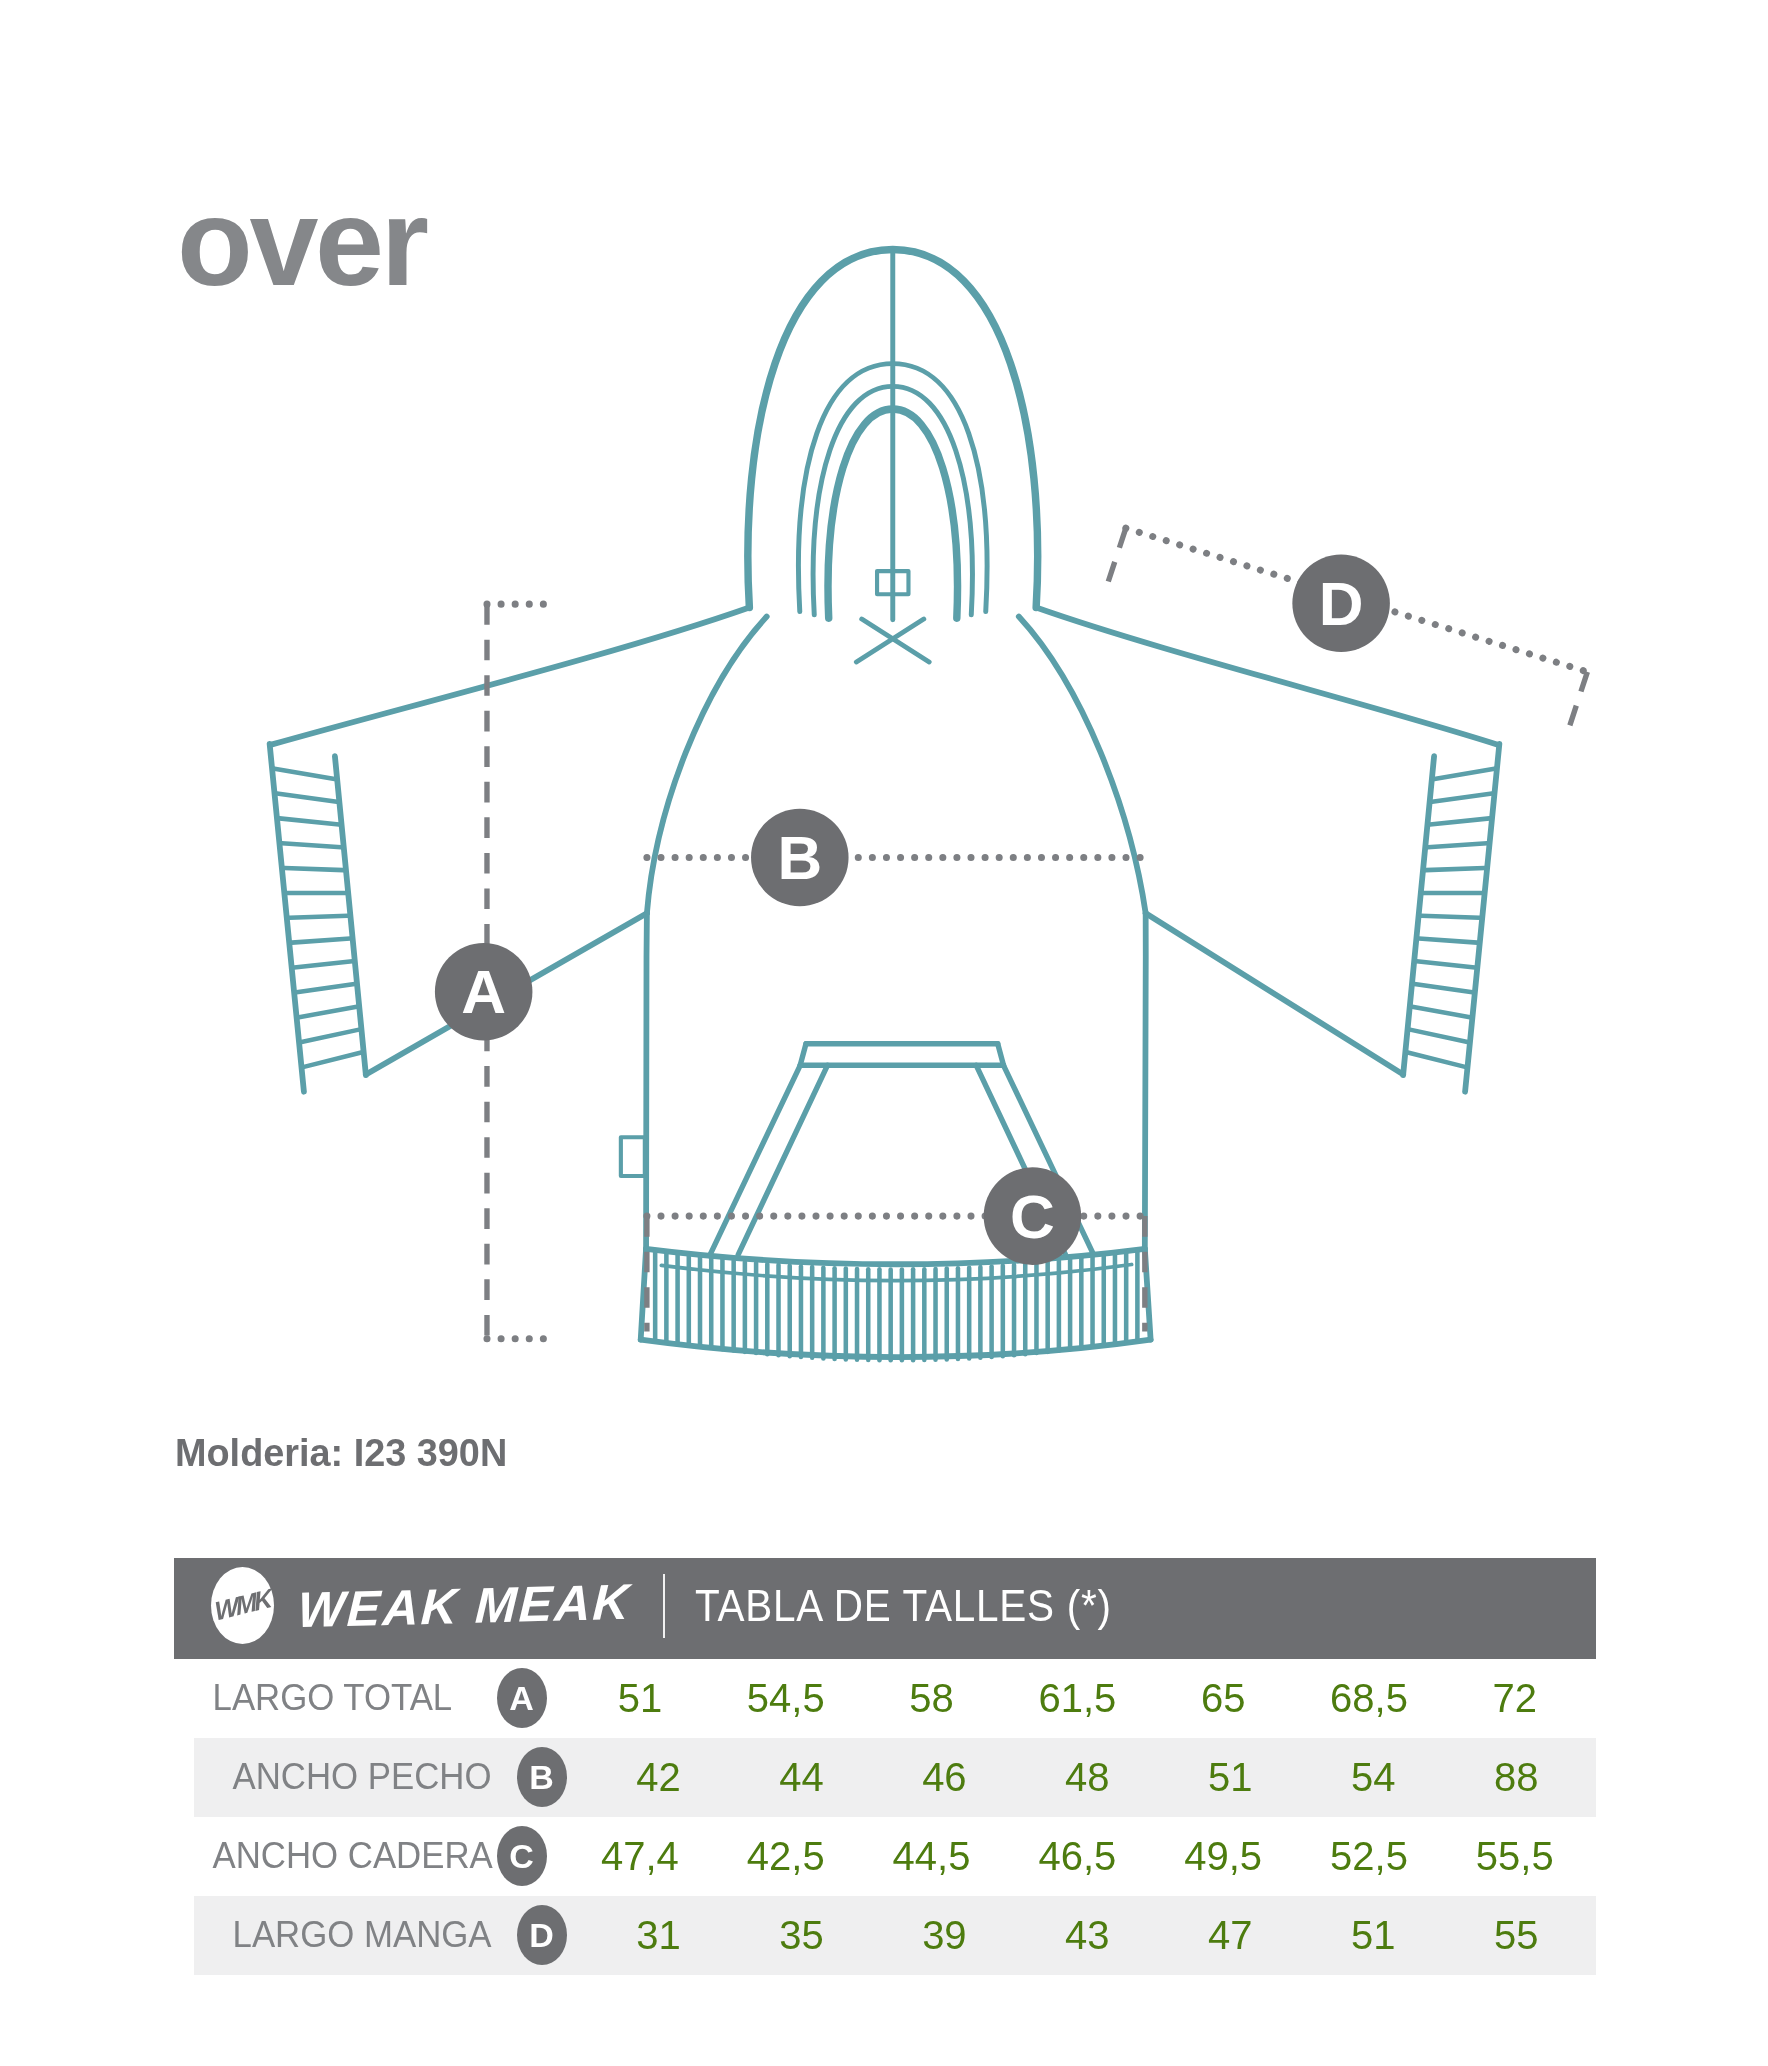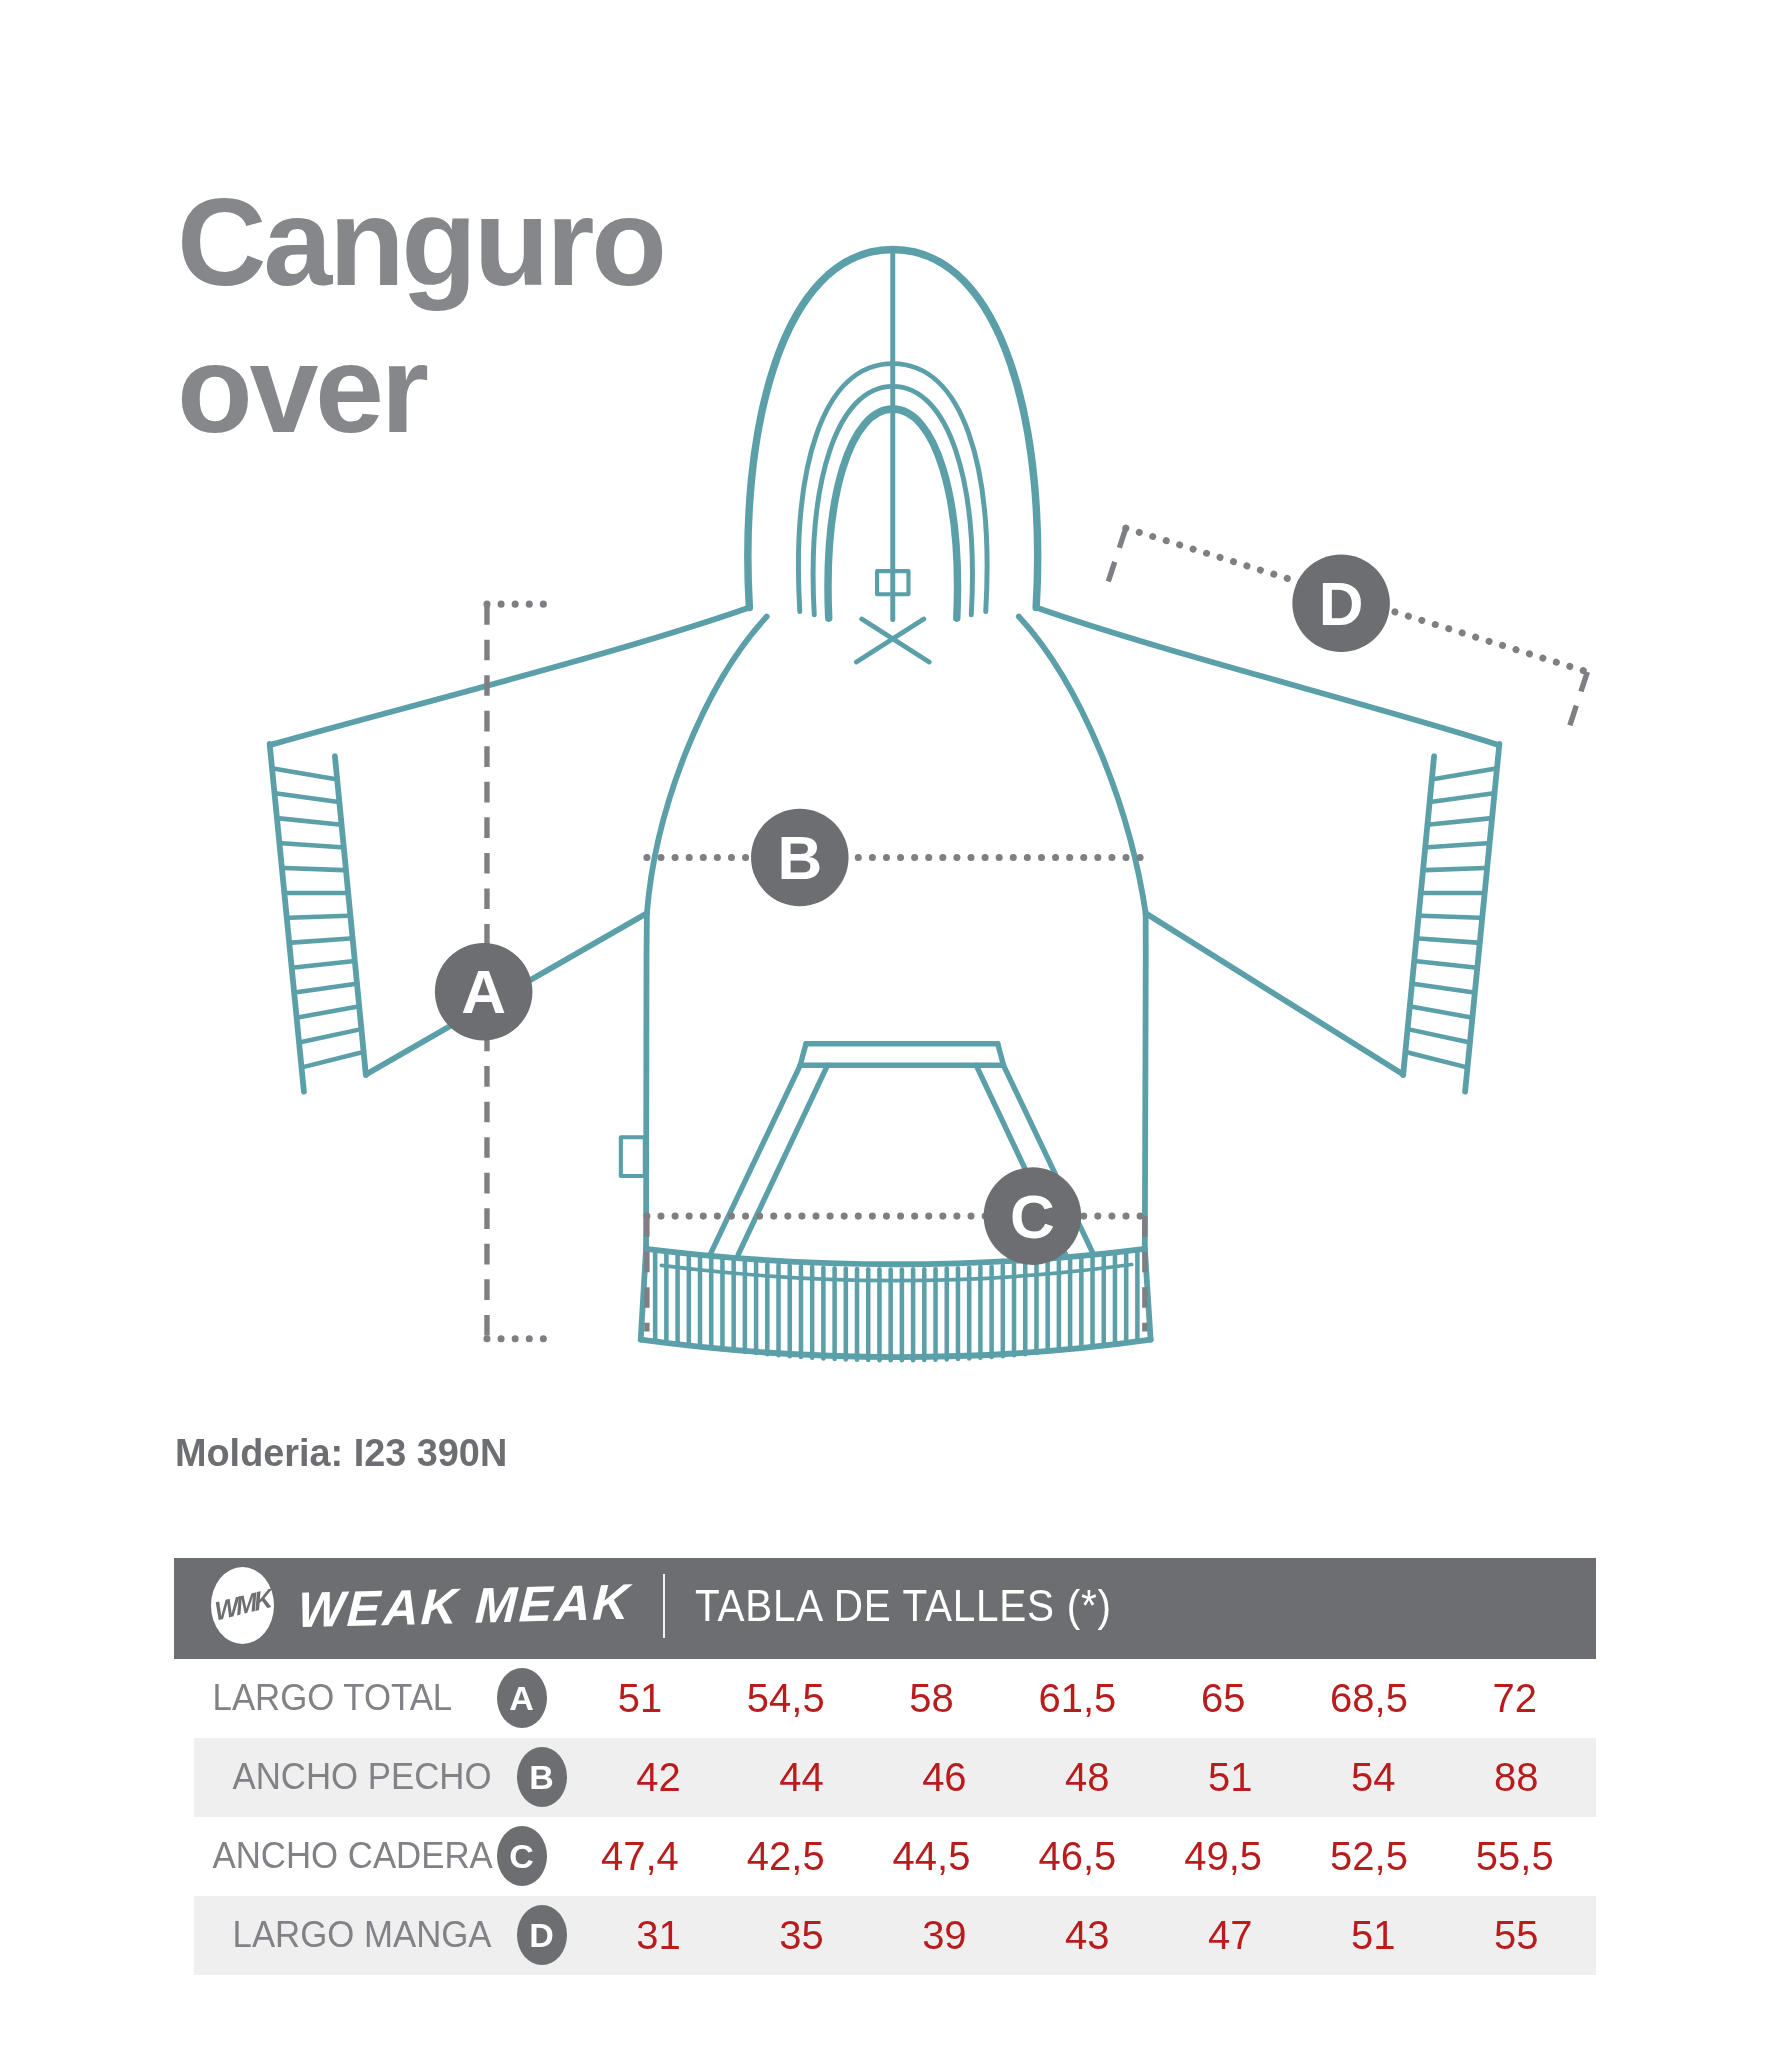--- a/index.html
+++ b/index.html
@@ -30,30 +30,29 @@
   .sizes-row{height:95px;background:#d1d3d4;}
   .rule{height:5.8px;background:#6d6e71;}
   .row-white{background:#ffffff;}
   .row-gray{background:#efeff0;margin-left:20px;}
   .cell-label{padding-left:41px;font-size:37px;color:#808285;transform:scaleX(.94);
               transform-origin:left center;white-space:nowrap;}
   .sizes-row .cell-label{font-size:42px;font-weight:bold;color:#6d6e71;letter-spacing:0.8px;}
   .cell-marker{display:flex;justify-content:center;}
   .row-marker{width:50px;height:60px;border-radius:50%;background:#6d6e71;color:#fff;
               font-weight:bold;font-size:34px;display:flex;align-items:center;justify-content:center;}
-  .cell-val{text-align:center;font-size:40px;color:#b91c1c;}
+  .cell-val{text-align:center;font-size:40px;color:#4d7c0f;}
   .sizes-row .cell-val{font-weight:bold;color:#6d6e71;font-size:42px;}
 </style>
 </head>
 <body>
 
 <div id="page">
 
   <div class="title">
-    <div>Canguro</div>
     <div>over</div>
   </div>
 
   <svg id="diagram-svg" viewBox="0 0 4280 5837" xmlns="http://www.w3.org/2000/svg">
 
     <g id="garment" fill="none" stroke="#5b9fa9" stroke-width="14" stroke-linecap="round" stroke-linejoin="round">
 
       <path d="M 1813 1470 C 1788 1050 1888 604 2160 604 C 2432 604 2532 1050 2507 1470" stroke-width="18"></path>
       <path d="M 2160 610 L 2160 1500" stroke-width="12"></path>
       <path d="M 1935 1480 C 1915 1130 1990 880 2160 880 C 2330 880 2405 1130 2385 1480" stroke-width="12"></path>

